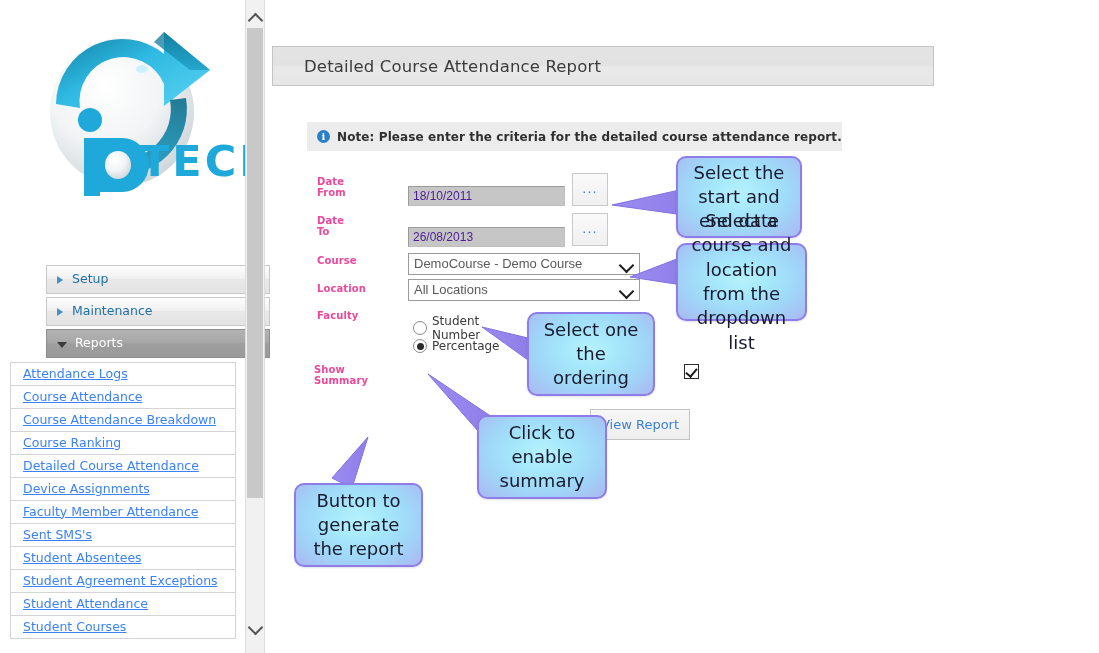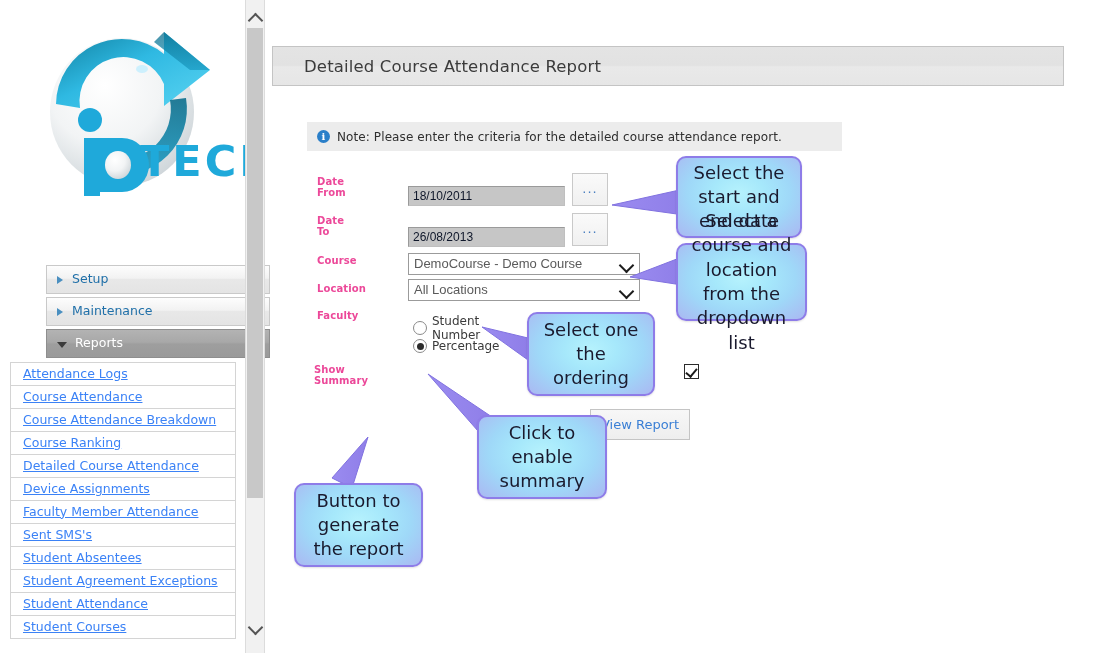--- a/index.html
+++ b/index.html
@@ -135,21 +135,21 @@
   
   #main {
     position: absolute;
     left: 272px; top: 0;
     width: 827px; height: 653px;
     background: #ffffff;
   }
   #page-header {
     position: absolute;
     left: 0; top: 46px;
-    width: 792px; height: 40px;
+    width: 662px; height: 40px;
     box-sizing: border-box;
     border: 1px solid #c4c4c4;
     background: linear-gradient(to bottom, #e4e4e4 0%, #e2e2e2 48%, #e9e9e9 52%, #e6e6e6 100%);
     display: flex;
     align-items: center;
     padding-left: 31px;
   }
   #page-title {
     font-size: 16.5px;
     color: #3b3b3b;
@@ -177,21 +177,21 @@
     display: flex;
     align-items: center;
     justify-content: center;
     font-family: "DejaVu Serif", serif;
     margin-right: 7px;
     flex: none;
   }
   #note-text {
     font-size: 12px;
     color: #2f2f2f;
-    font-weight: normal;
+    font-weight: bold;
     letter-spacing: .1px;
   }
 
   
   #form-area { position: absolute; left: 0; top: 0; }
   .f-label {
     position: absolute;
     font-size: 10px;
     font-weight: bold;
     color: #ec4899;
@@ -199,21 +199,21 @@
   }
   .date-input {
     position: absolute;
     width: 157px; height: 20px;
     box-sizing: border-box;
     background: #c6c6c6;
     border: 1px solid #9a9a9a;
     border-bottom-color: #bfbfbf;
     border-right-color: #bfbfbf;
     font-size: 12px;
-    color: #0f172a;
+    color: #4c1d95;
     padding-left: 4px;
     line-height: 18px;
     font-family: "Liberation Sans", sans-serif;
   }
   .date-btn {
     position: absolute;
     width: 36px; height: 33px;
     box-sizing: border-box;
     border: 1px solid #c9c9c9;
     background: linear-gradient(to bottom, #fafafa, #f0f0f0);

